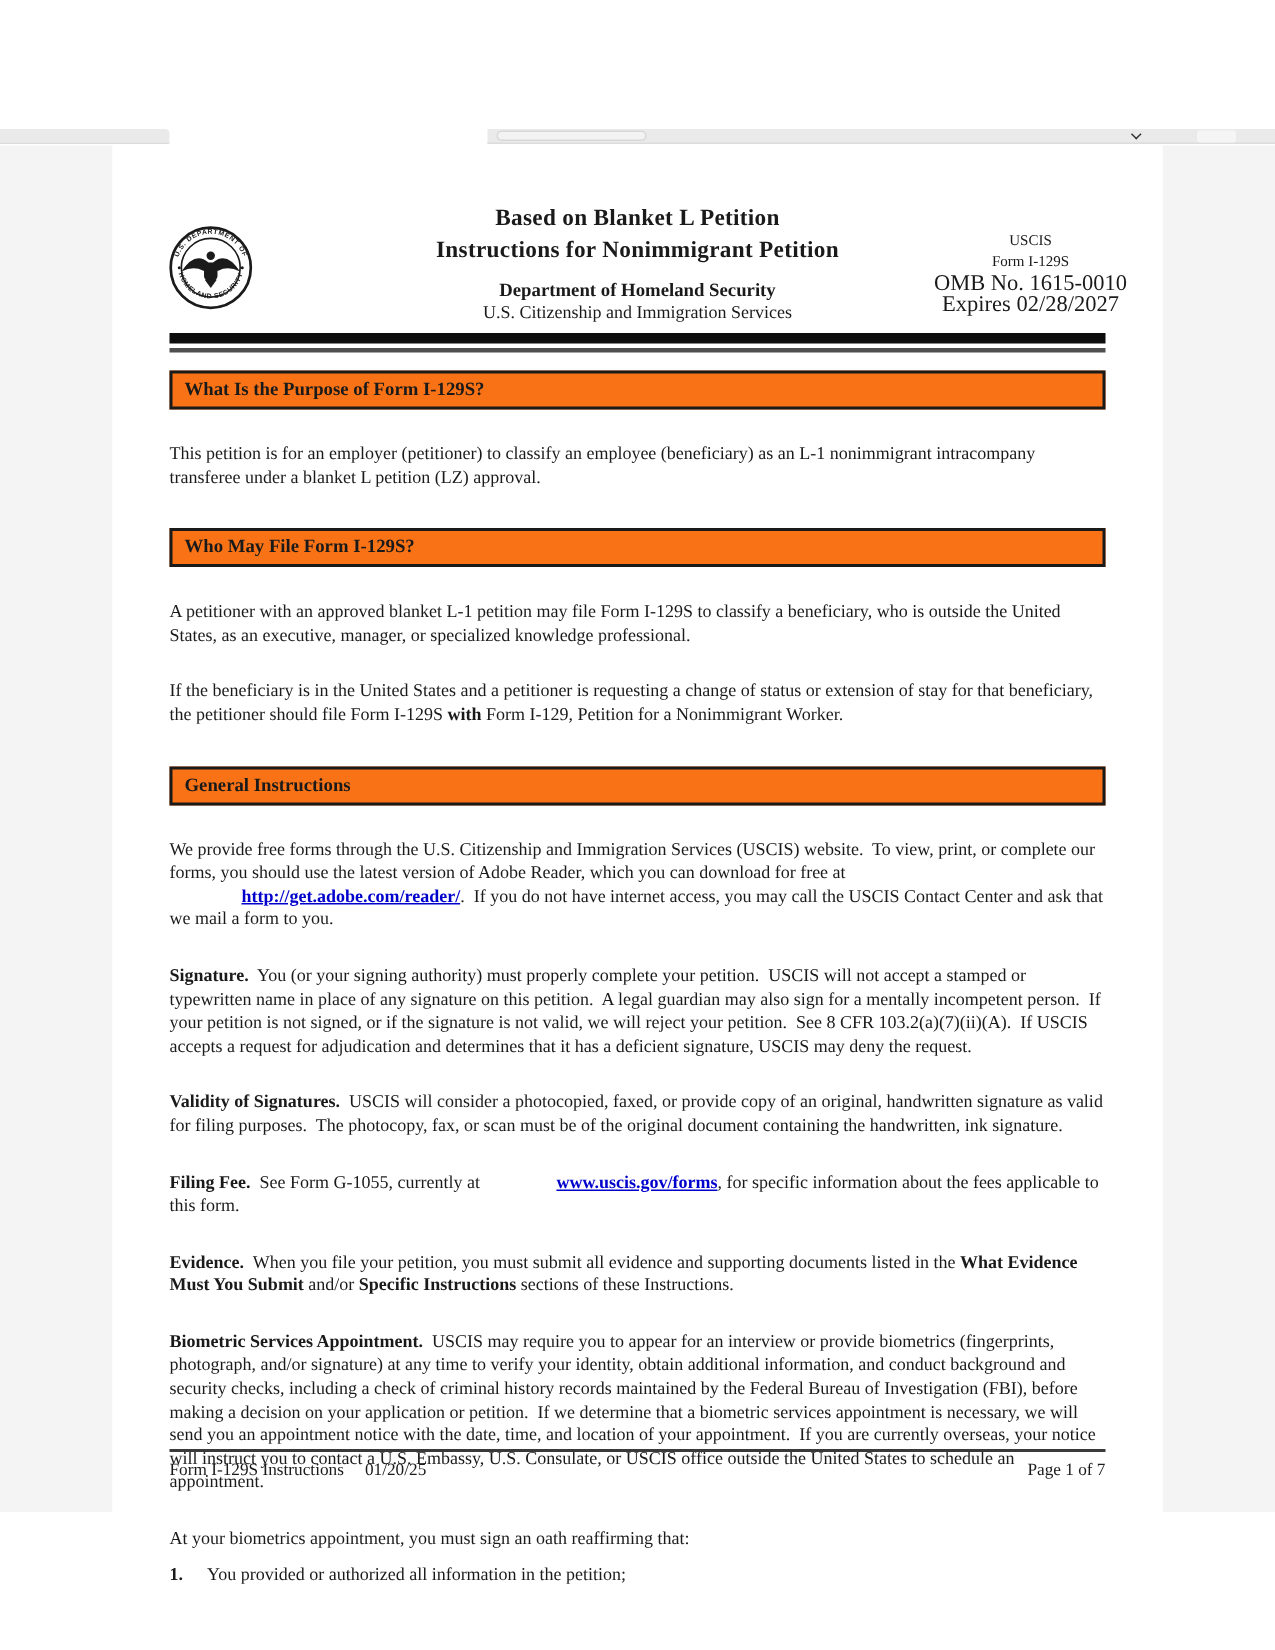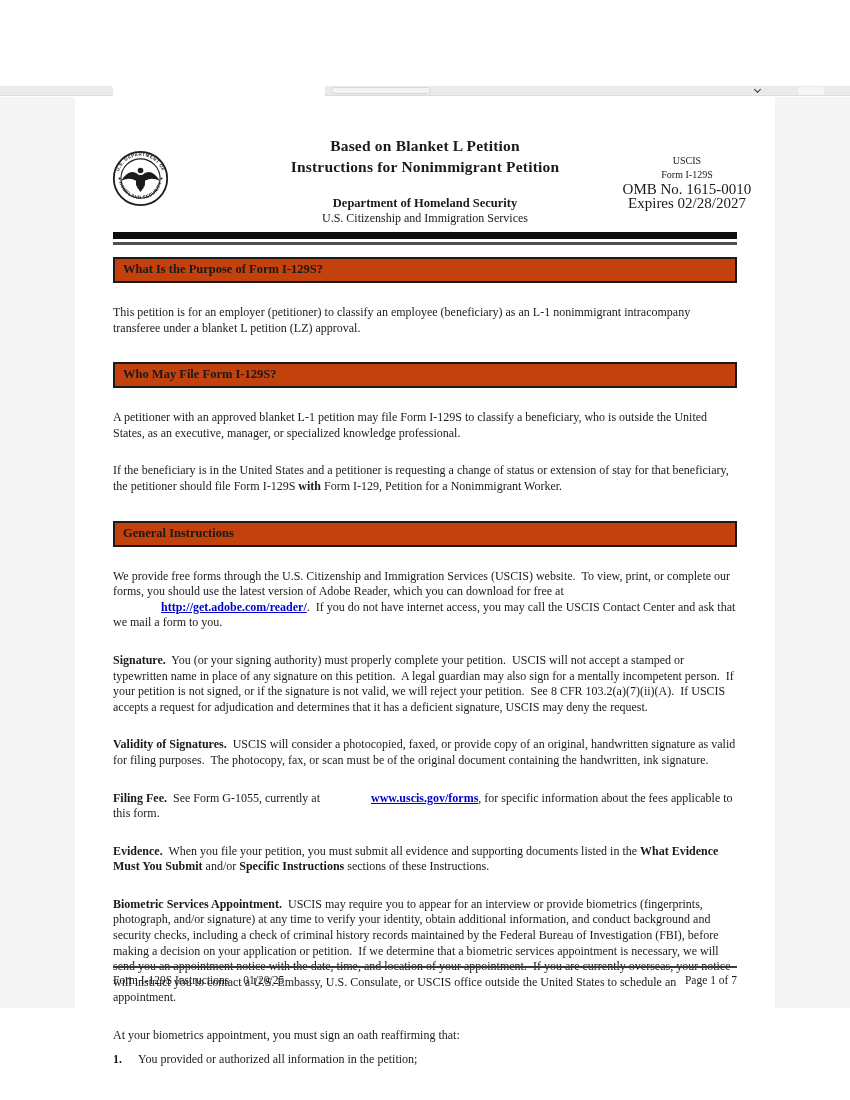--- a/index.html
+++ b/index.html
@@ -21,33 +21,33 @@
   .viewer-bg-right { left:775px; width:75px; }
 
   
   .page { position:absolute; left:75px; top:97px; width:700px; height:911px; background:#ffffff; }
   .page-inner { padding:0 38px; position:relative; }
 
   
   .page-header { position:relative; padding-top:38px; text-align:center; }
   .seal { position:absolute; left:-1px; top:53px; width:57px; height:57px; }
   .doc-title { font-size:15.5px; font-weight:bold; line-height:21px; letter-spacing:.2px; }
-  .agency { margin-top:19px; }
+  .agency { margin-top:9px; }
   .agency-1 { font-size:12.5px; font-weight:bold; line-height:15px; }
   .agency-2 { font-size:12px; line-height:15px; }
   .form-info { position:absolute; right:-20px; top:57px; width:140px; text-align:center; line-height:14px; }
   .fi-b { font-size:10px; font-weight:normal; }
   .fi-r { font-size:15px; }
 
   
   .bar-thick { height:7px; background:#0d0d0d; margin-top:6px; }
   .bar-thin  { height:3px; background:#4f4f4f; margin-top:3px; }
 
   
-  .section-box { margin-top:26px; background:#c2410c; border:2px solid #1a1a1a; padding:3px 8px 4px 8px; font-size:12.5px; font-weight:bold; }
+  .section-box { margin-top:26px; background:#f97316; border:2px solid #1a1a1a; padding:3px 8px 4px 8px; font-size:12.5px; font-weight:bold; }
   .section-box.first { margin-top:12px; }
 
   
   .para { margin-top:22px; font-size:12px; line-height:15.6px; white-space:pre-wrap; }
   .para b { font-weight:bold; }
   a.link { color:#0000cc; font-weight:bold; text-decoration:underline; cursor:pointer;padding-left:48px; }
 
   .oath-item { margin-top:8px; display:flex; font-size:12px; line-height:15.6px; }
   .oath-num { font-weight:bold; width:25px; flex:0 0 25px; }
 

